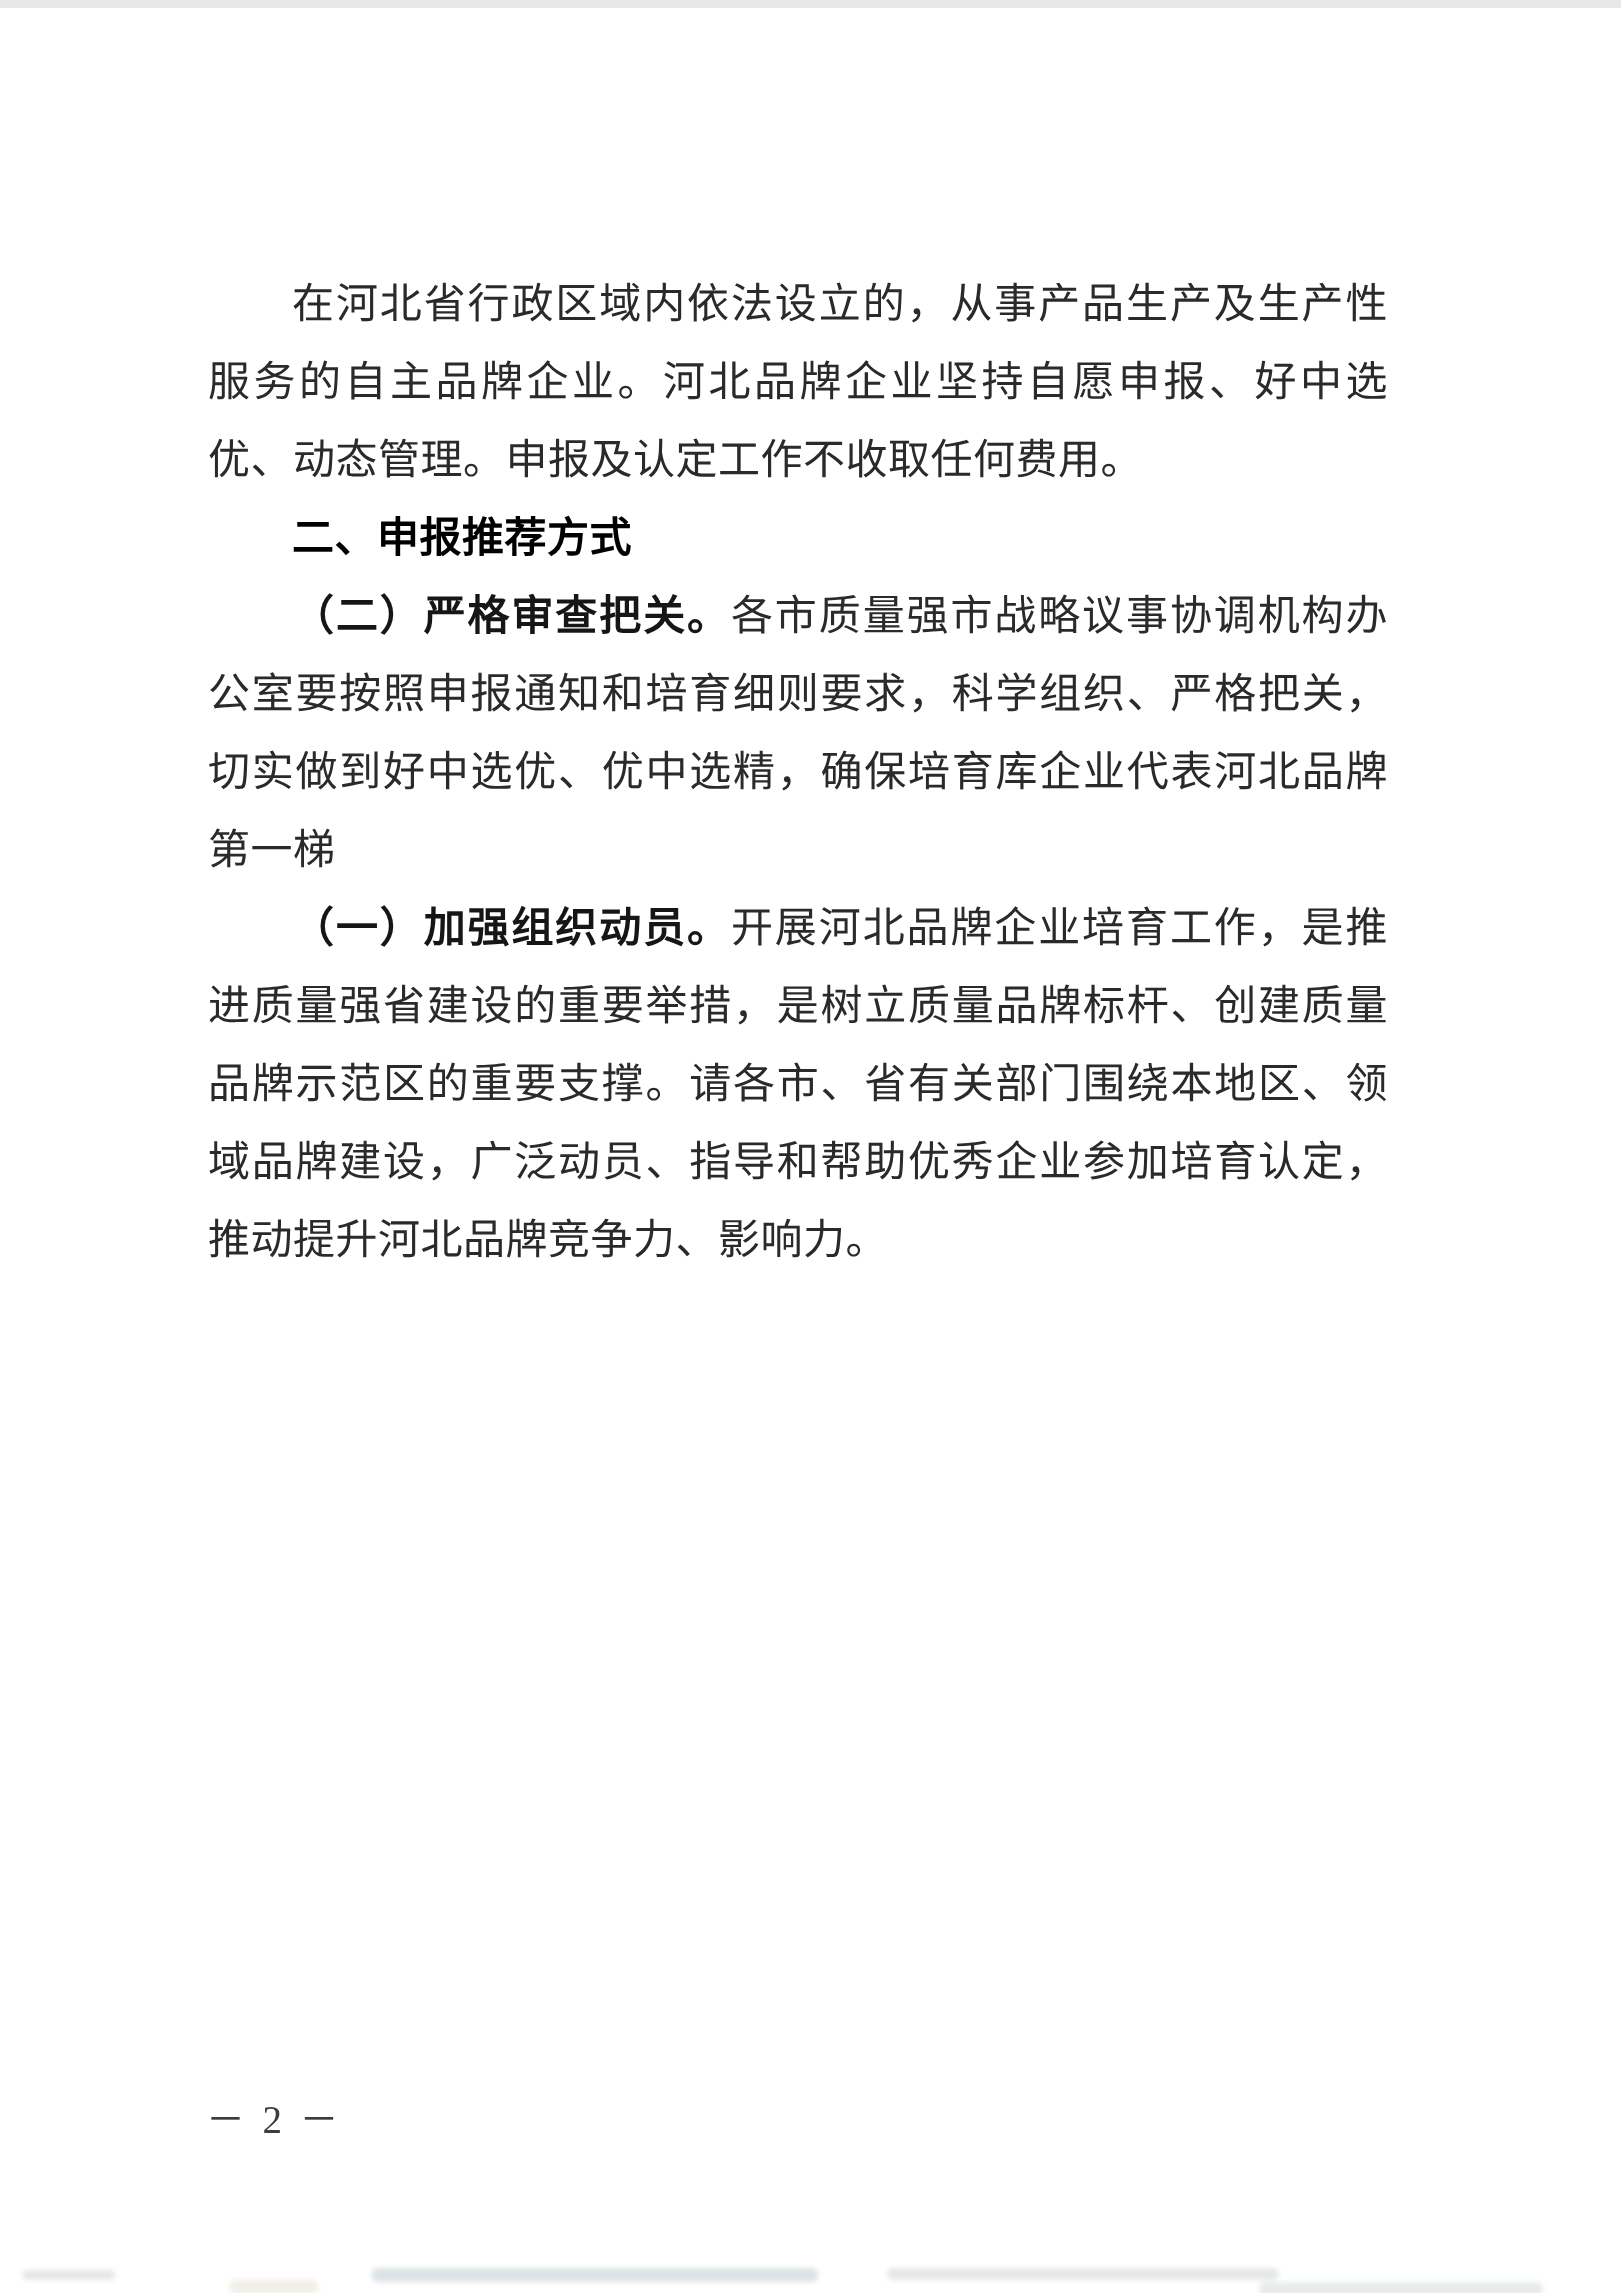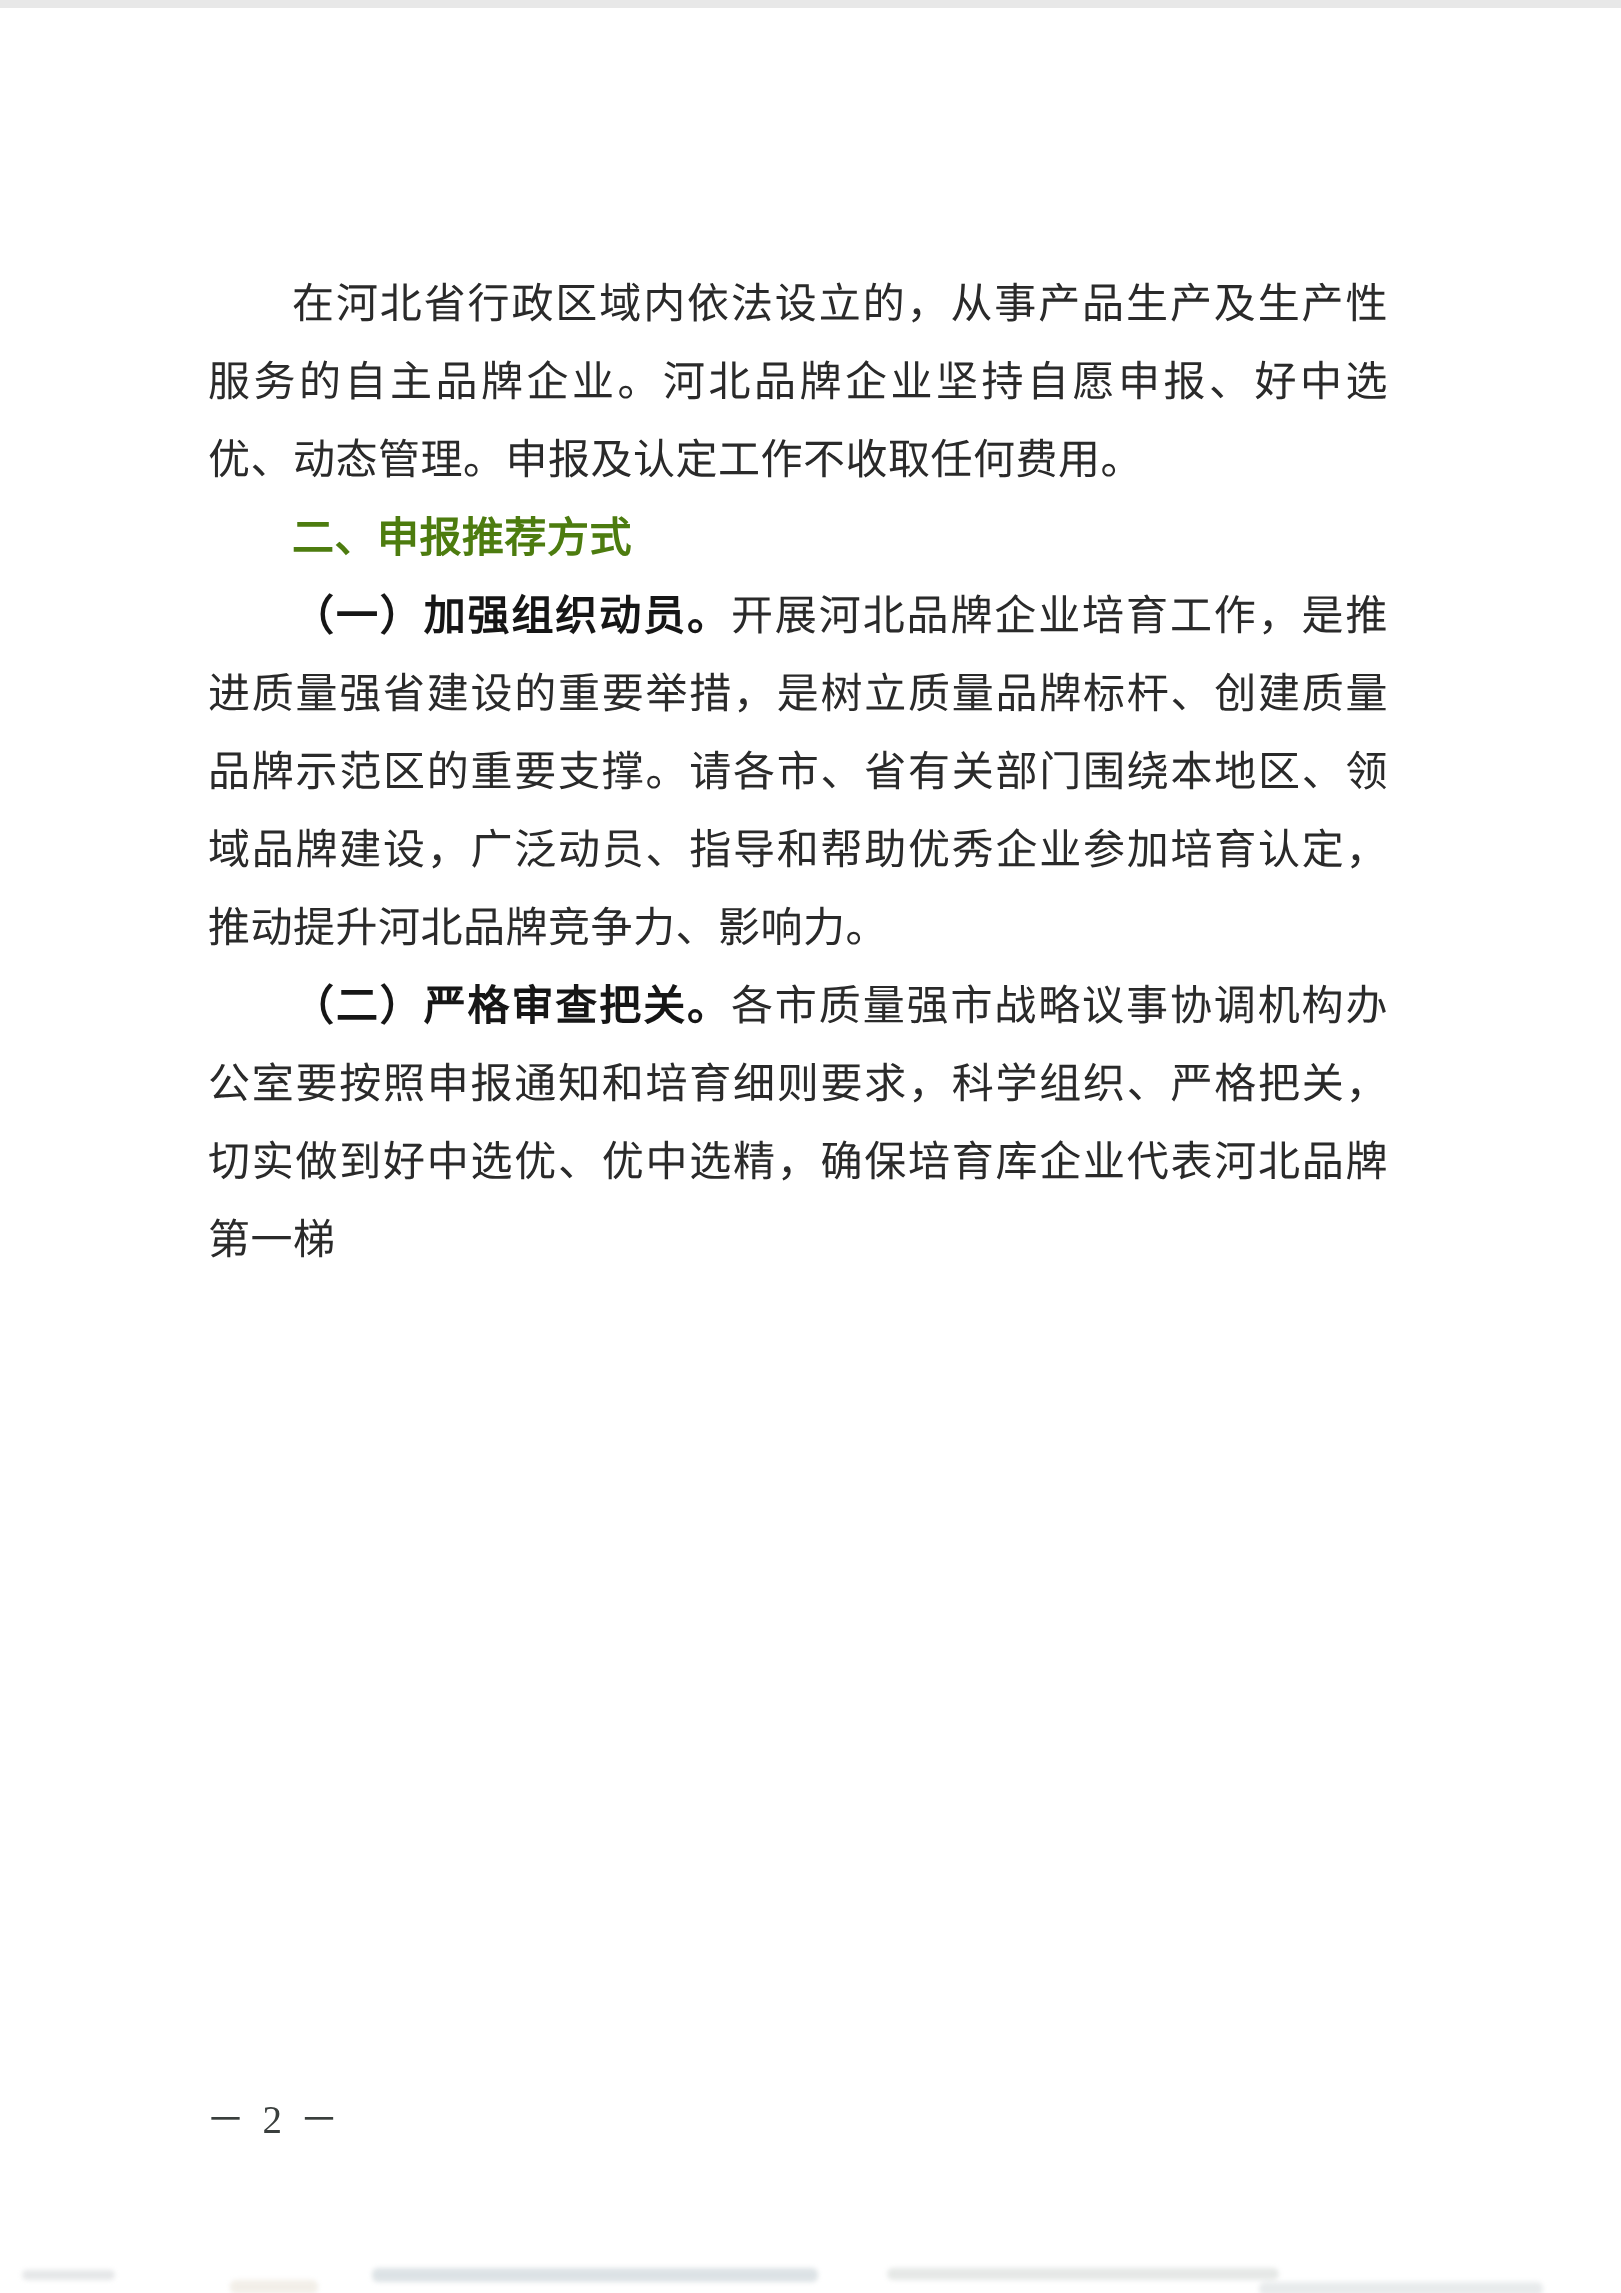--- a/index.html
+++ b/index.html
@@ -29,21 +29,21 @@
     letter-spacing: 0.5px;
   }
   .doc-body p {
     margin: 0;
     padding: 0;
     text-indent: 2em;
   }
   .doc-body p.heading {
     font-family: "Liberation Sans", "DejaVu Sans", sans-serif;
     font-weight: bold;
-    color: #4d7c0f;
+    color: #000000;
     text-align: left;
   }
   .doc-body .lead {
     font-weight: bold;
     color: #161616;
   }
   .page-number {
     position: absolute;
     left: 206px;
     top: 2080px;
@@ -70,23 +70,23 @@
 <div class="page">
 
   <div class="doc-body">
     <p>在河北省行政区域内依法设立的，从事产品生产及生产性服务的自主品牌企业。河北品牌企业坚持自愿申报、好中选优、动态管理。申报及认定工作不收取任何费用。</p>
 
     <p class="heading">二、申报推荐方式</p>
 
 
 
 
+    <p><span class="lead">（二）严格审查把关。</span><span>各市质量强市战略议事协调机构办公室要按照申报通知和培育细则要求，科学组织、严格把关，切实做到好中选优、优中选精，确保培育库企业代表河北品牌第一梯</span></p>
+
     <p><span class="lead">（一）加强组织动员。</span><span>开展河北品牌企业培育工作，是推进质量强省建设的重要举措，是树立质量品牌标杆、创建质量品牌示范区的重要支撑。请各市、省有关部门围绕本地区、领域品牌建设，广泛动员、指导和帮助优秀企业参加培育认定，推动提升河北品牌竞争力、影响力。</span></p>
-
-    <p><span class="lead">（二）严格审查把关。</span><span>各市质量强市战略议事协调机构办公室要按照申报通知和培育细则要求，科学组织、严格把关，切实做到好中选优、优中选精，确保培育库企业代表河北品牌第一梯</span></p>
   </div>
 
   <div class="page-number">－ 2 －</div>
 
   <div class="scan-artifact artifact-1"></div>
   <div class="scan-artifact artifact-2"></div>
   <div class="scan-artifact artifact-3"></div>
   <div class="scan-artifact artifact-4"></div>
   <div class="scan-artifact artifact-5"></div>
 

